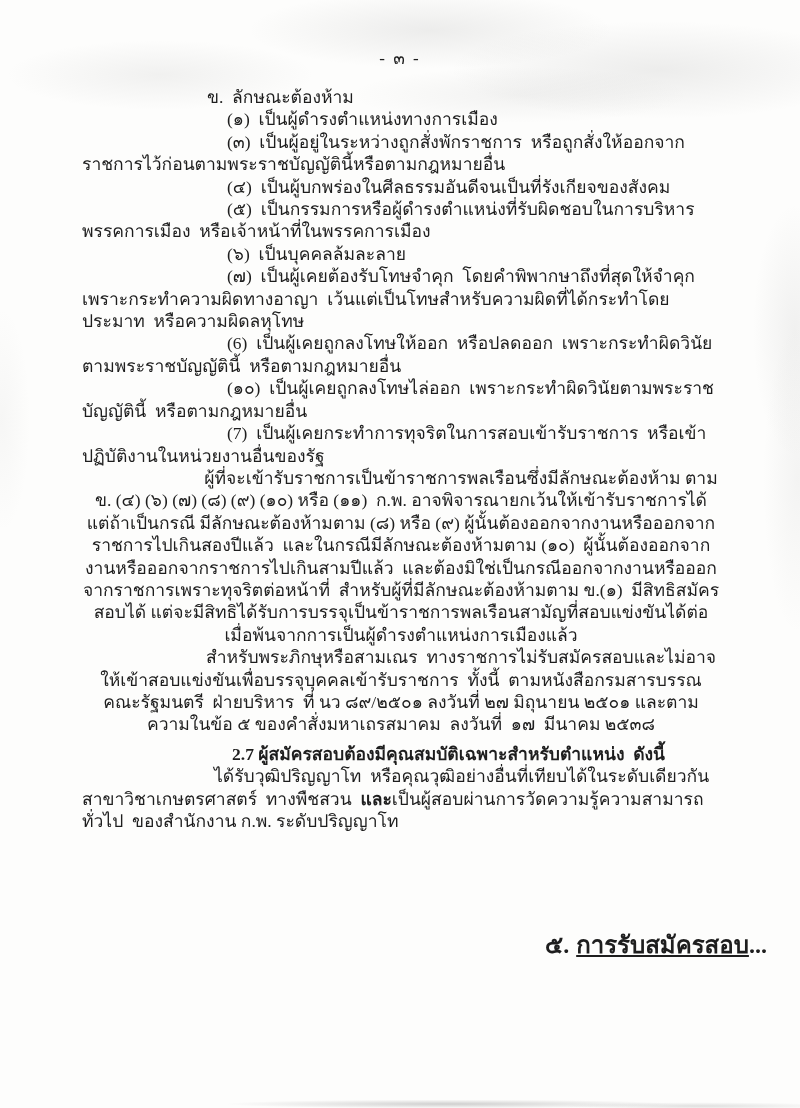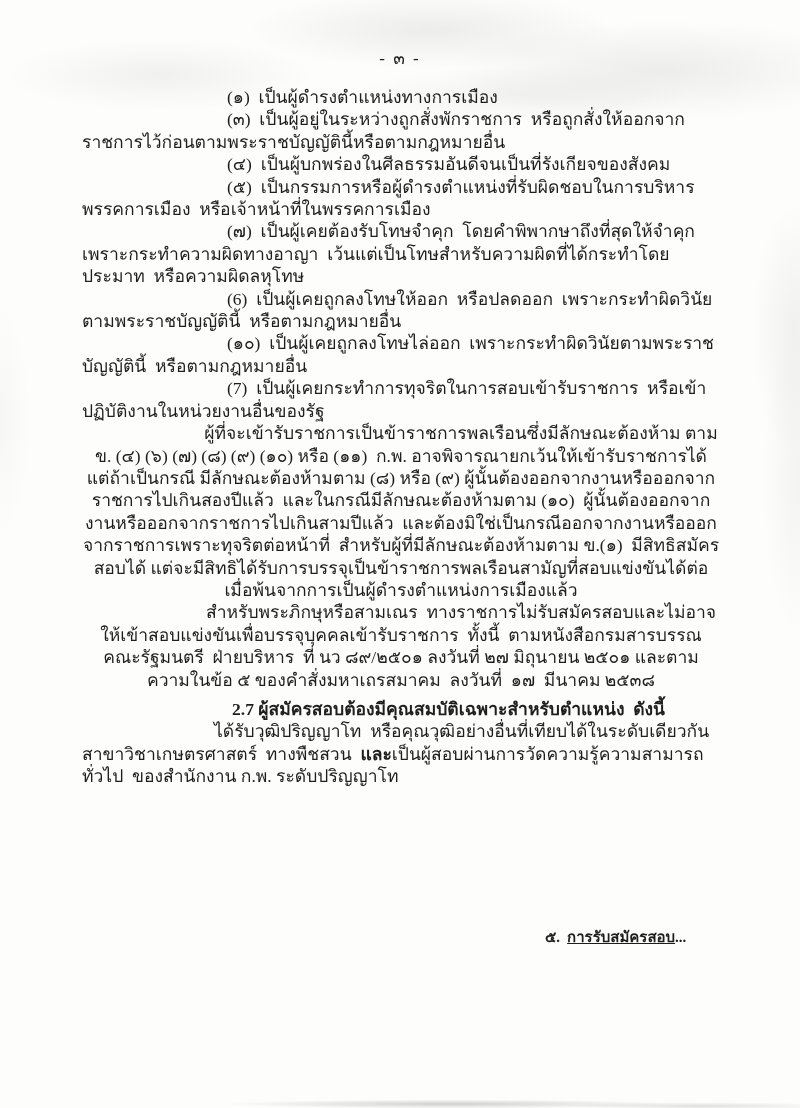--- a/index.html
+++ b/index.html
@@ -49,40 +49,42 @@
   .heading-b   { text-indent: 125px; }
   .item        { text-indent: 145px; }
   .para        { text-indent: 120px; text-align: center; }
   .heading-42  { text-indent: 150px; font-weight: bold; margin-top: 7px !important; }
   .qual        { text-indent: 132px; }
   .bold        { font-weight: bold; }
   .footer-next {
     position: absolute;
     left: 545px;
     top: 925px;
-    font-size: 15px;
+    font-size: 24px;
     font-weight: bold;
     white-space: pre;
   }
   .footer-next .u { text-decoration: underline; margin-left: 7px; }
 </style>
 </head>
 <body>
 
 <div class="page">
   <div class="scan-noise"></div>
 
   <div class="page-number">- ๓ -</div>
 
   <div class="content">
+    <p class="heading-b">ข.  ลักษณะต้องห้าม</p>
 
     <p class="item">(๑)  เป็นผู้ดำรงตำแหน่งทางการเมือง</p>
     <p class="item">(๓)  เป็นผู้อยู่ในระหว่างถูกสั่งพักราชการ  หรือถูกสั่งให้ออกจากราชการไว้ก่อนตามพระราชบัญญัตินี้หรือตามกฎหมายอื่น</p>
     <p class="item">(๔)  เป็นผู้บกพร่องในศีลธรรมอันดีจนเป็นที่รังเกียจของสังคม</p>
     <p class="item">(๕)  เป็นกรรมการหรือผู้ดำรงตำแหน่งที่รับผิดชอบในการบริหารพรรคการเมือง  หรือเจ้าหน้าที่ในพรรคการเมือง</p>
+    <p class="item">(๖)  เป็นบุคคลล้มละลาย</p>
     <p class="item">(๗)  เป็นผู้เคยต้องรับโทษจำคุก  โดยคำพิพากษาถึงที่สุดให้จำคุกเพราะกระทำความผิดทางอาญา  เว้นแต่เป็นโทษสำหรับความผิดที่ได้กระทำโดยประมาท  หรือความผิดลหุโทษ</p>
     <p class="item">(6)  เป็นผู้เคยถูกลงโทษให้ออก  หรือปลดออก  เพราะกระทำผิดวินัยตามพระราชบัญญัตินี้  หรือตามกฎหมายอื่น</p>
     <p class="item">(๑๐)  เป็นผู้เคยถูกลงโทษไล่ออก  เพราะกระทำผิดวินัยตามพระราชบัญญัตินี้  หรือตามกฎหมายอื่น</p>
     <p class="item">(7)  เป็นผู้เคยกระทำการทุจริตในการสอบเข้ารับราชการ  หรือเข้าปฏิบัติงานในหน่วยงานอื่นของรัฐ</p>
 
     <p class="para">ผู้ที่จะเข้ารับราชการเป็นข้าราชการพลเรือนซึ่งมีลักษณะต้องห้าม ตาม  ข. (๔) (๖) (๗) (๘) (๙) (๑๐) หรือ (๑๑)  ก.พ. อาจพิจารณายกเว้นให้เข้ารับราชการได้  แต่ถ้าเป็นกรณี มีลักษณะต้องห้ามตาม (๘) หรือ (๙) ผู้นั้นต้องออกจากงานหรือออกจากราชการไปเกินสองปีแล้ว  และในกรณีมีลักษณะต้องห้ามตาม (๑๐)  ผู้นั้นต้องออกจากงานหรือออกจากราชการไปเกินสามปีแล้ว  และต้องมิใช่เป็นกรณีออกจากงานหรือออกจากราชการเพราะทุจริตต่อหน้าที่  สำหรับผู้ที่มีลักษณะต้องห้ามตาม ข.(๑)  มีสิทธิสมัครสอบได้ แต่จะมีสิทธิได้รับการบรรจุเป็นข้าราชการพลเรือนสามัญที่สอบแข่งขันได้ต่อเมื่อพ้นจากการเป็นผู้ดำรงตำแหน่งการเมืองแล้ว</p>
     <p class="para">สำหรับพระภิกษุหรือสามเณร  ทางราชการไม่รับสมัครสอบและไม่อาจให้เข้าสอบแข่งขันเพื่อบรรจุบุคคลเข้ารับราชการ  ทั้งนี้  ตามหนังสือกรมสารบรรณคณะรัฐมนตรี  ฝ่ายบริหาร  ที่ นว ๘๙/๒๕๐๑ ลงวันที่ ๒๗ มิถุนายน ๒๕๐๑ และตามความในข้อ ๕ ของคำสั่งมหาเถรสมาคม  ลงวันที่  ๑๗  มีนาคม ๒๕๓๘</p>
 
     <p class="heading-42">2.7 ผู้สมัครสอบต้องมีคุณสมบัติเฉพาะสำหรับตำแหน่ง  ดังนี้</p>
 

